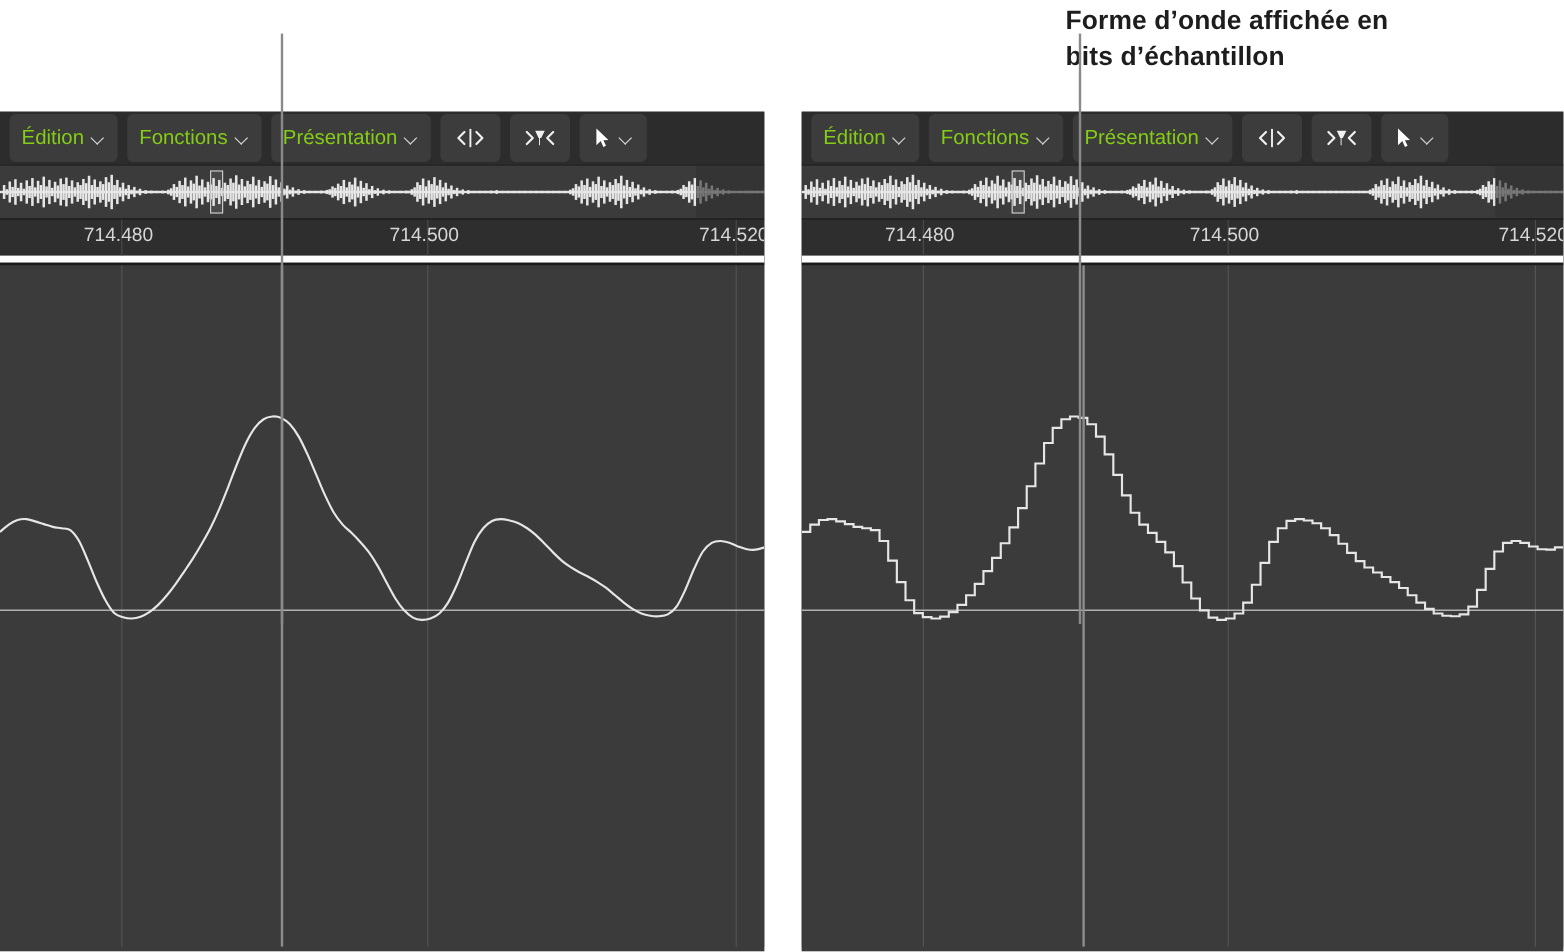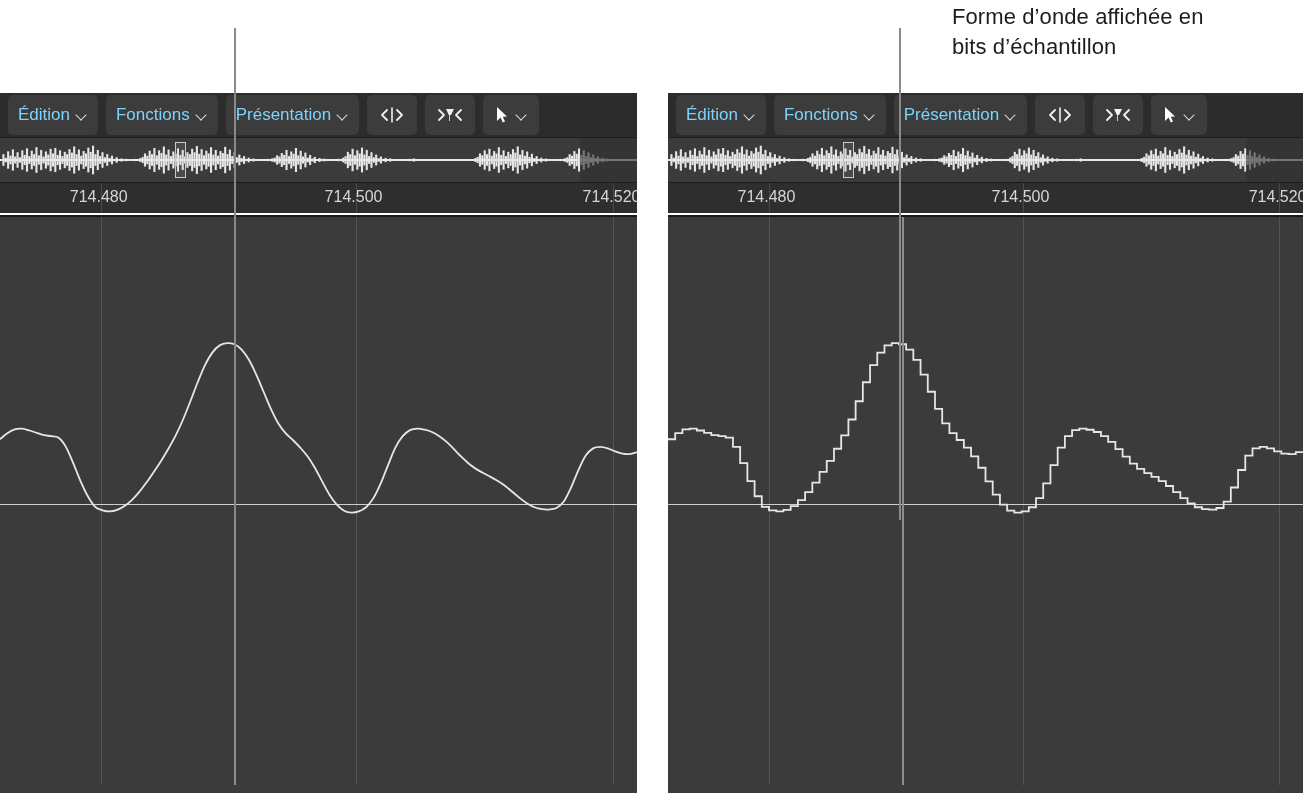--- a/index.html
+++ b/index.html
@@ -53,21 +53,21 @@
     align-items: center;
     padding-left: 8px;
     box-sizing: border-box;
   }
   .tb-btn {
     height: 40px;
     background: #3c3c3c;
     border-radius: 5px;
     display: flex;
     align-items: center;
-    color: #7dd3fc;
+    color: #84cc16;
     font-size: 17px;
     padding: 0 10px;
     margin-right: 8px;
     box-sizing: border-box;
     white-space: nowrap;
   }
   .tb-btn .lbl { margin-right: 7px; }
   .chev {
     display: inline-block;
     width: 11px; height: 11px;
@@ -126,21 +126,21 @@
     box-sizing: border-box;
     z-index: 6;
   }
 
   
   .ruler {
     position: relative;
     height: 30px;
     background: #2e2e2e;
     border-top: 1px solid #1b1b1b;
-    border-bottom: 2px solid #ffffff;
+    border-bottom: 6px solid #ffffff;
     overflow: hidden;
   }
   .ruler .tick-label {
     position: absolute;
     top: 5px;
     color: #d6d6d6;
     font-size: 16px;
     transform: translateX(-50%);
     white-space: nowrap;
   }
@@ -178,21 +178,21 @@
     width: 2px;
     background: #8d8d8d;
     z-index: 5;
   }
 </style>
 </head>
 <body>
 
 <div id="stage">
 
-  <div class="callout-text" id="callout-text-right" style="left: 952px; top: 2px;">Forme d’onde affichée en
+  <div class="callout-text" id="callout-text-right" style="left: 888px; top: 2px; font-weight: bold;">Forme d’onde affichée en
 bits d’échantillon</div>
 
   <div class="leader-line" id="leader-left" style="left: 234px; top: 28px; height: 492px; background: rgb(138, 138, 138);"></div>
   <div class="leader-line" id="leader-right" style="left: 899px; top: 28px; height: 492px; background: rgb(138, 138, 138);"></div>
 
   <div class="panel" id="panel-left">
 
     <div class="toolbar">
       <div class="tb-btn">
         <span class="lbl">Édition</span>

